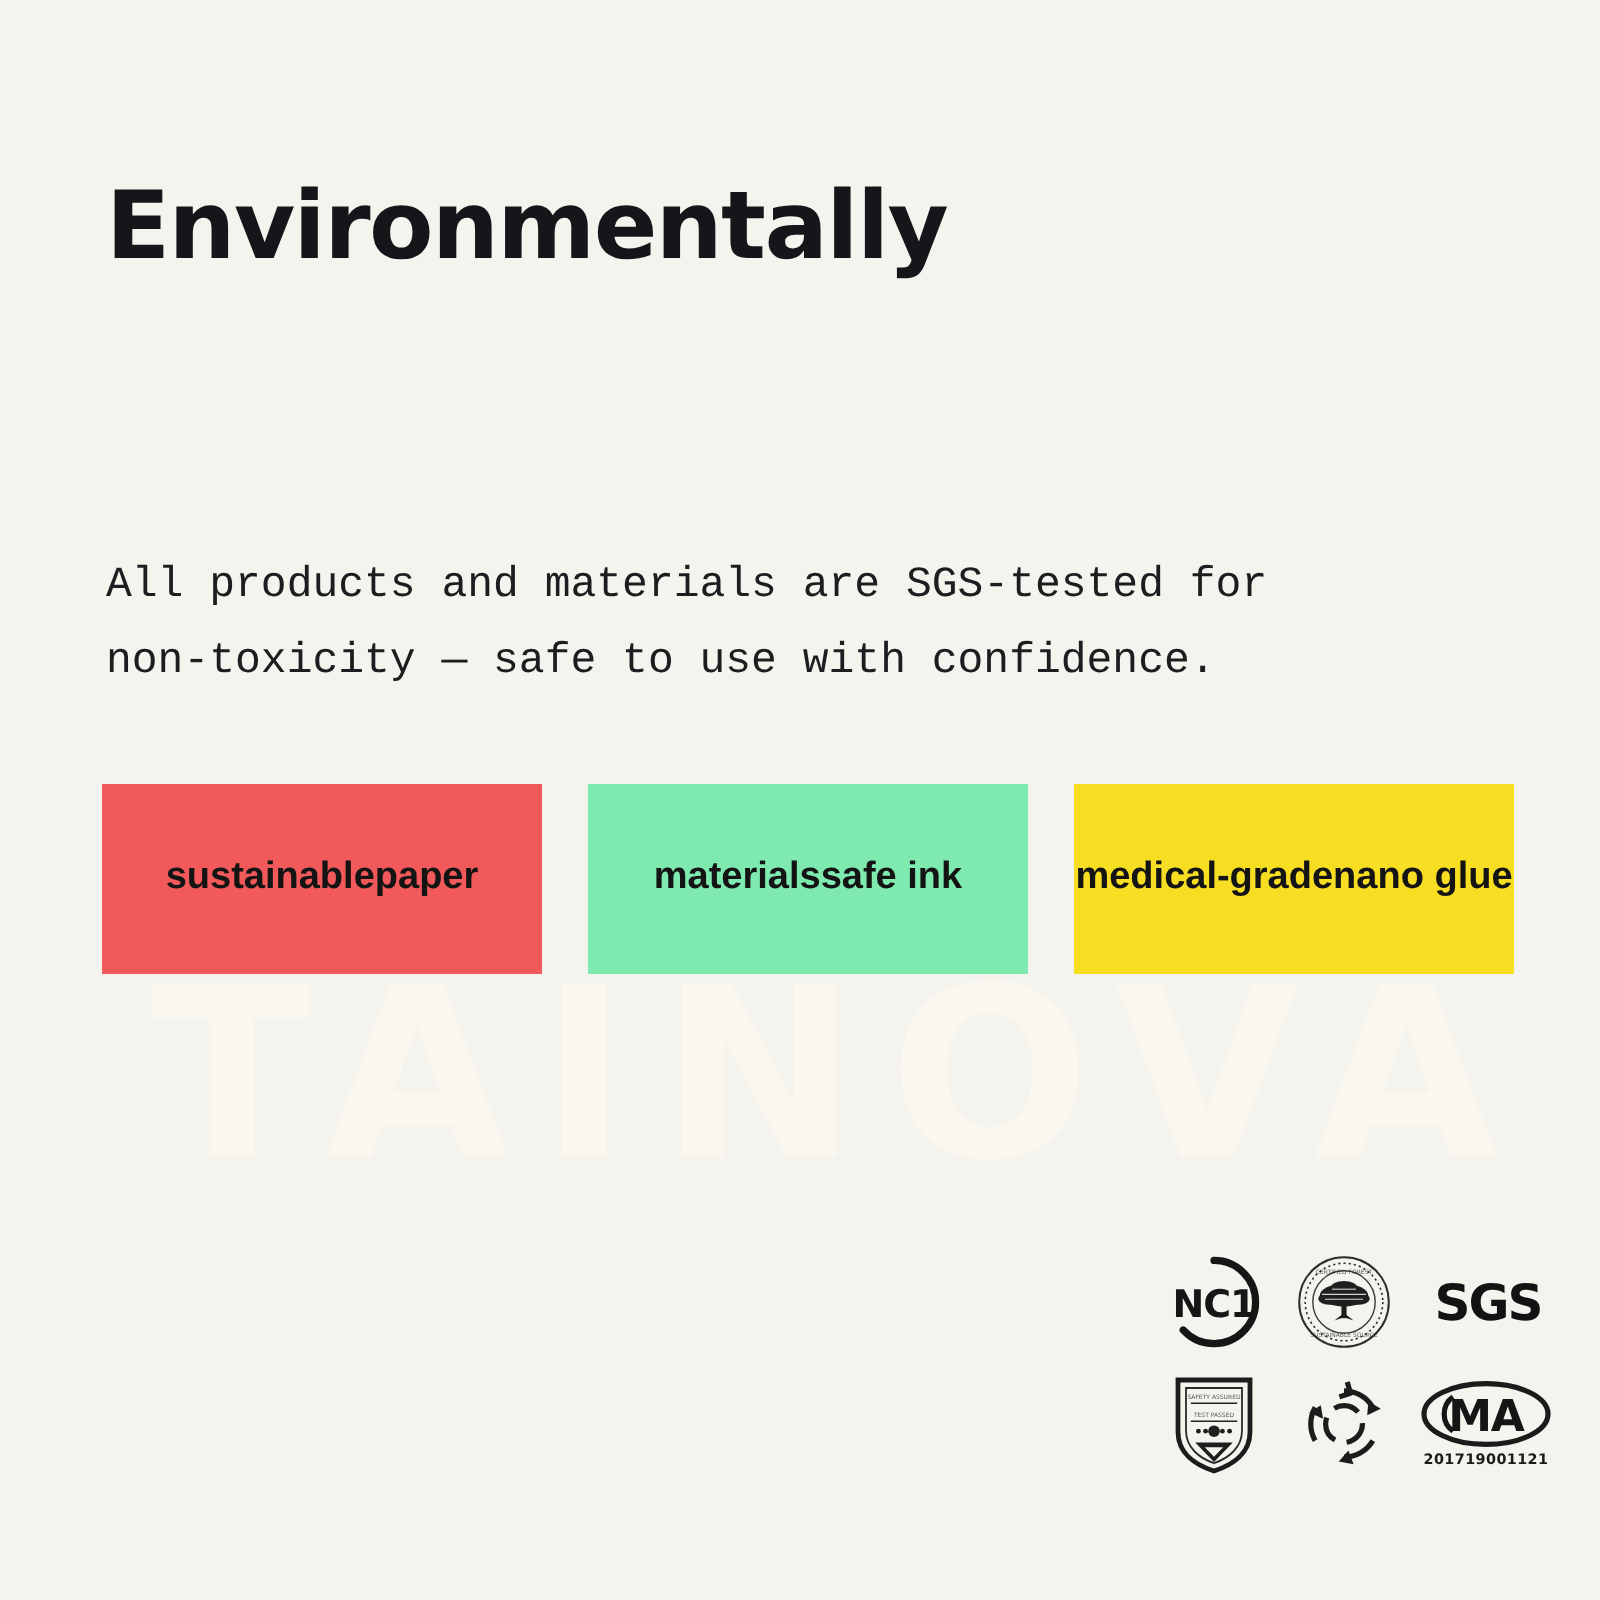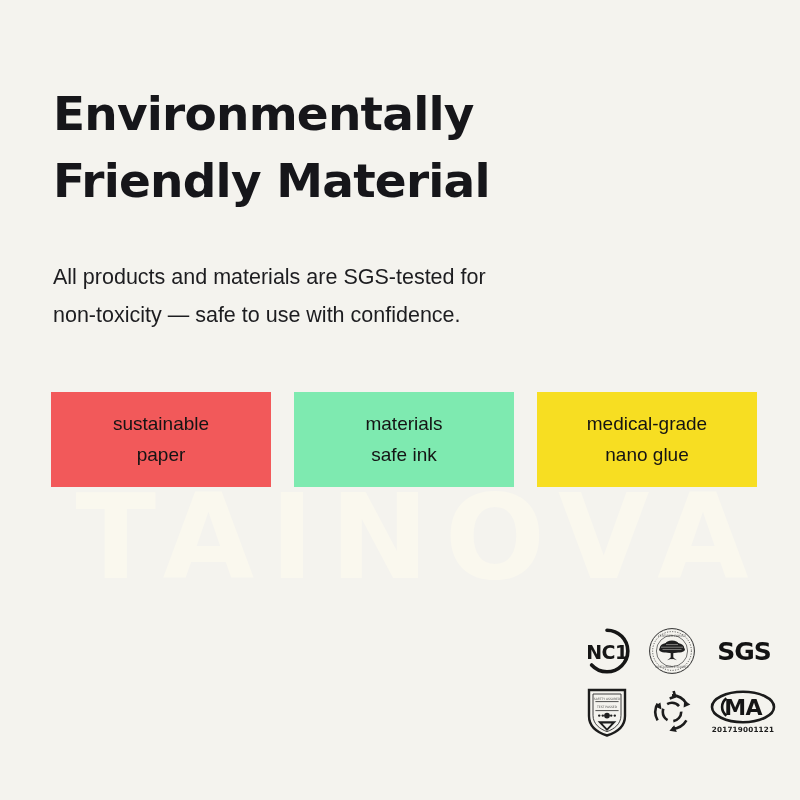--- a/index.html
+++ b/index.html
@@ -53,48 +53,48 @@
     line-height: 1.42;
     letter-spacing: -0.8px;
     color: #16161a;
   }
   .headline .hl-line { display: block; }
 
   
   .subtitle {
     position: absolute;
     left: 53px;
-    top: 236px;
+    top: 252px;
     width: 620px;
-    font-family: Liberation Sans, sans-serif;
+    font-family: Liberation Mono, monospace;
     font-weight: 400;
     font-size: 21.5px;
     line-height: 1.78;
     color: #1d1d20;
   }
   .subtitle .sub-line { display: block; }
 
   
   .chips {
     position: absolute;
     left: 51px;
     top: 392px;
     width: 706px;
     height: 95px;
     display: flex;
     gap: 23px;
   }
   .chip {
     flex: 1 1 0;
     display: flex;
-    flex-direction: column;
+    flex-direction: row;
     align-items: center;
     justify-content: center;
     font-family: "Liberation Sans", sans-serif;
-    font-weight: 400;
+    font-weight: 700;
     font-size: 19px;
     line-height: 1.62;
     color: #141414;
     text-align: center;
   }
   .chip .chip-line { display: block; }
 
   
   .certs {
     position: absolute;
@@ -151,21 +151,20 @@
 </style>
 </head>
 <body>
 
 <div class="poster" style="background: rgb(244, 243, 238);">
 
   <div class="watermark" style="color: rgb(250, 248, 238);">TAINOVA</div>
 
   <h1 class="headline">
     <span class="hl-line">Environmentally</span>
-    <span class="hl-line">Friendly Material</span>
   </h1>
 
   <p class="subtitle">
     <span class="sub-line">All products and materials are SGS-tested for</span>
     <span class="sub-line">non-toxicity — safe to use with confidence.</span>
   </p>
 
   <div class="chips">
 
     <div class="chip" style="background-color: rgb(242, 89, 90);">

